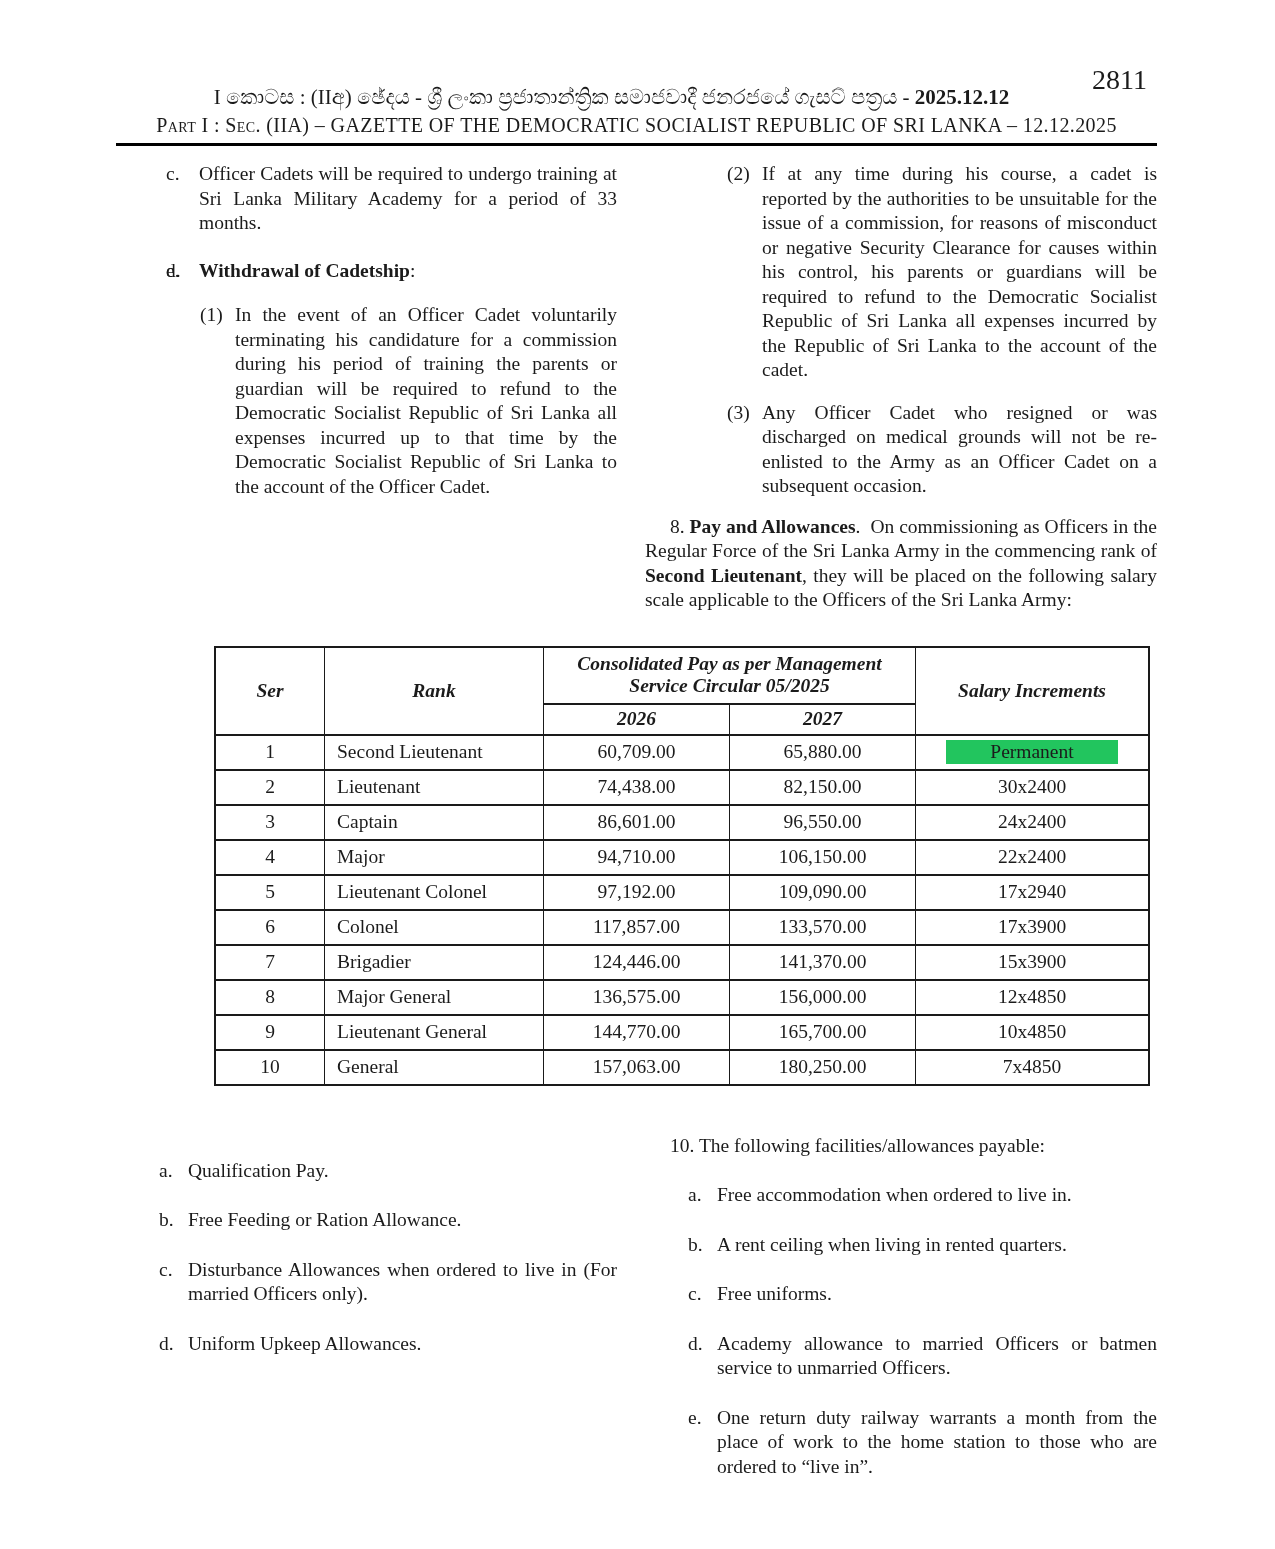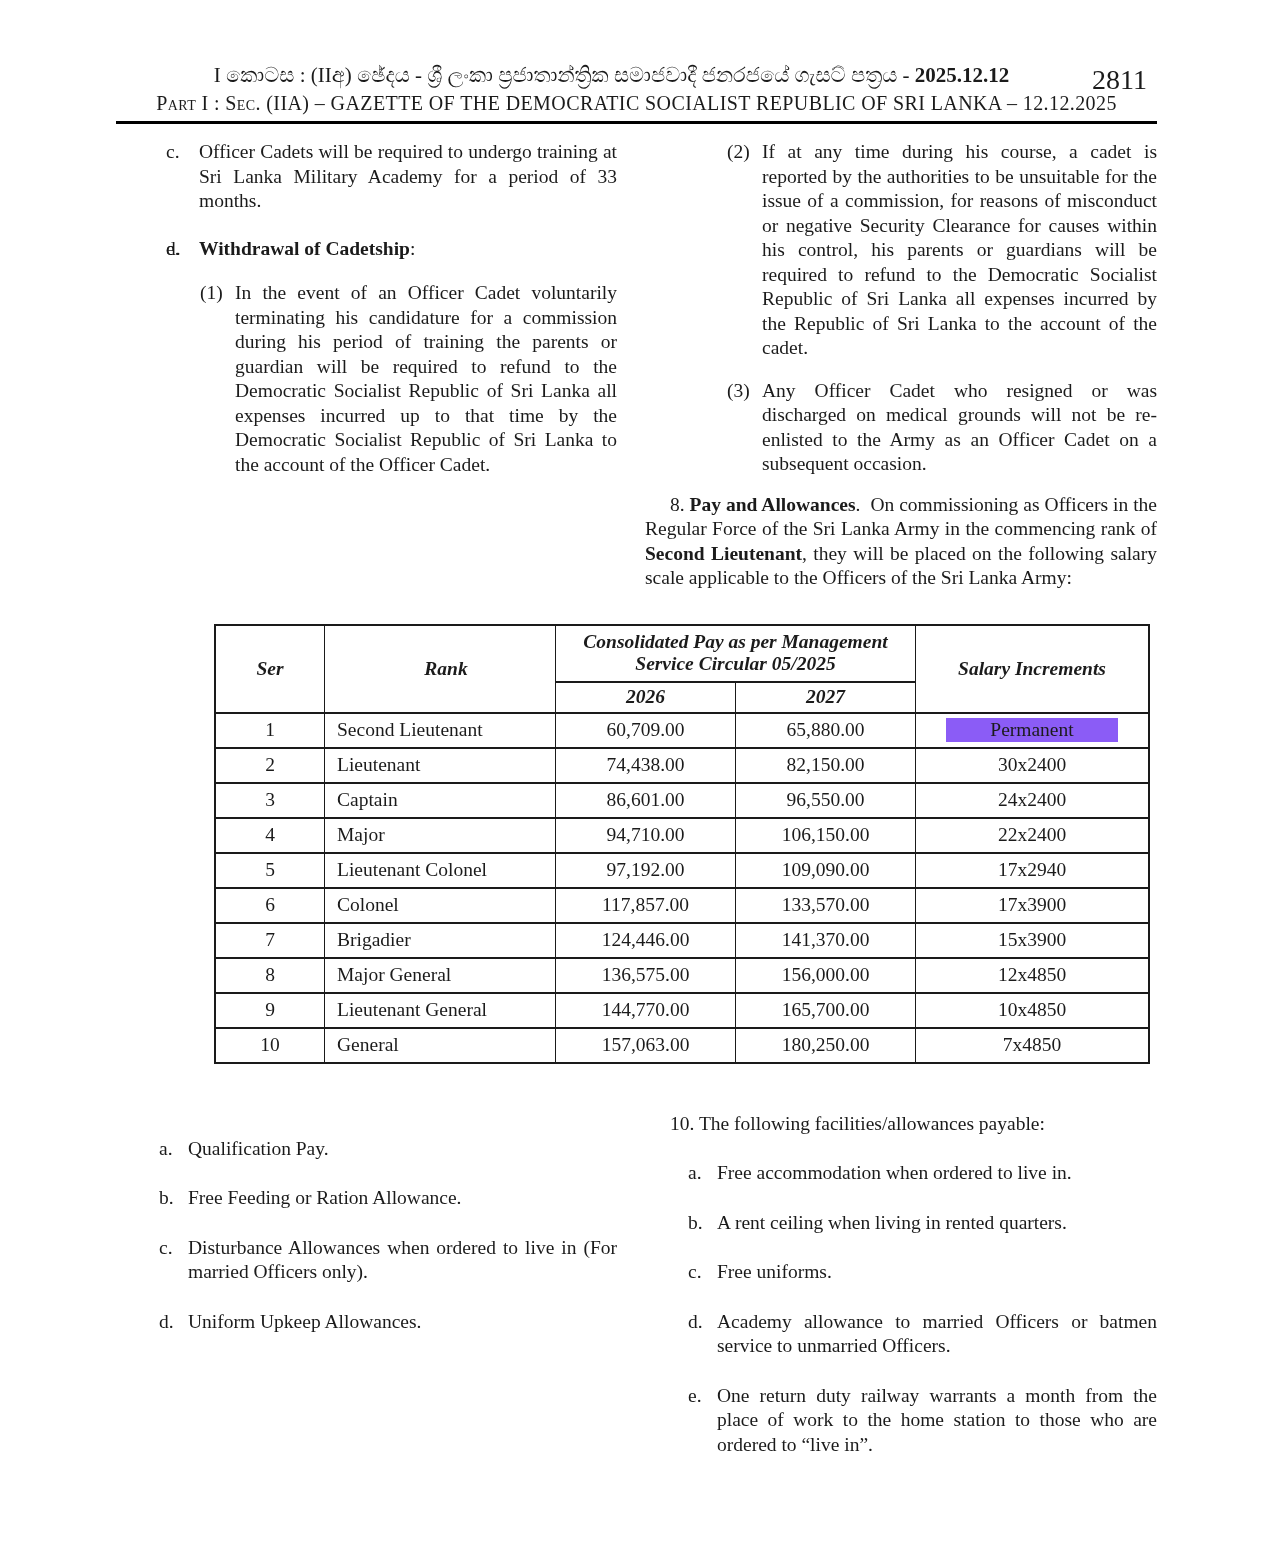--- a/index.html
+++ b/index.html
@@ -8,21 +8,21 @@
     width:1275px;height:1549px;
     background:#ffffff;
     font-family:"Liberation Serif", serif;
     color:#1b1b1b;
     overflow:hidden;
     margin:0 auto;
   }
   .content{position:absolute;left:116px;top:0;width:1041px;}
 
   
-  .hdr{position:relative;padding-top:62px;}
+  .hdr{position:relative;padding-top:84px;}
   .hdr-sinhala{
     text-align:center;font-size:21px;line-height:26px;
     padding:0 90px 0 40px;white-space:nowrap;
   }
   .hdr-sinhala .date{font-weight:bold;}
   .page-num{position:absolute;right:10px;top:64px;font-size:28px;}
   .hdr-english{
     text-align:center;font-size:20px;line-height:22px;margin-top:4px;
     letter-spacing:0.4px;
   }
@@ -60,21 +60,21 @@
   .paytable{border:2px solid #1a1a1a;}
   .paytable th{font-weight:bold;font-style:italic;}
   .paytable .c-ser{width:96px;}
   .paytable .c-rank{width:206px;text-align:left;padding-left:12px;}
   .paytable .c-y1{width:224px;}
   .paytable .c-y2{width:190px;}
   .paytable .c-inc{width:220px;}
   .paytable tr.h1{height:57px;}
   .paytable tr.h2{height:31px;}
   .paytable tbody tr{height:35px;}
-  .hl{background:#8b5cf6;display:inline-block;padding:1px 44px;}
+  .hl{background:#22c55e;display:inline-block;padding:1px 44px;}
 
   
   .cols.bottom{margin-top:48px;}
   .shead{text-align:justify;font-size:19.5px;line-height:24.5px;}
   .shead.ind22{text-indent:22px;}
   .shead.ind25{text-indent:25px;}
   .blist{margin-top:25px;}
   .bli{position:relative;text-align:justify;font-size:19.5px;line-height:24.5px;margin-bottom:25px;padding-left:72px;}
   .bli .mk{position:absolute;left:43px;top:0;}
 </style>
@@ -122,21 +122,21 @@
         <div class="para">
           <span>8. </span><span class="b">Pay and Allowances</span><span>.&nbsp; On commissioning as Officers in the Regular Force of the Sri Lanka Army in the commencing rank of </span><span class="b">Second Lieutenant</span><span>, they will be placed on the following salary scale applicable to the Officers of the Sri Lanka Army:</span>
         </div>
       </div>
     </div>
 
     <table class="paytable">
       <thead>
         <tr class="h1">
           <th class="c-ser" rowspan="2">Ser</th>
-          <th class="c-rank" rowspan="2" style="text-align:center;padding-left:18px;margin-top:36px;">Rank</th>
+          <th class="c-rank" rowspan="2" style="text-align:center;padding-left:6px;margin-top:36px;">Rank</th>
           <th colspan="2">Consolidated Pay as per Management Service Circular 05/2025</th>
           <th class="c-inc" rowspan="2">Salary Increments</th>
         </tr>
         <tr class="h2">
           <th class="c-y1">2026</th>
           <th class="c-y2">2027</th>
         </tr>
       </thead>
       <tbody>
         <tr>

